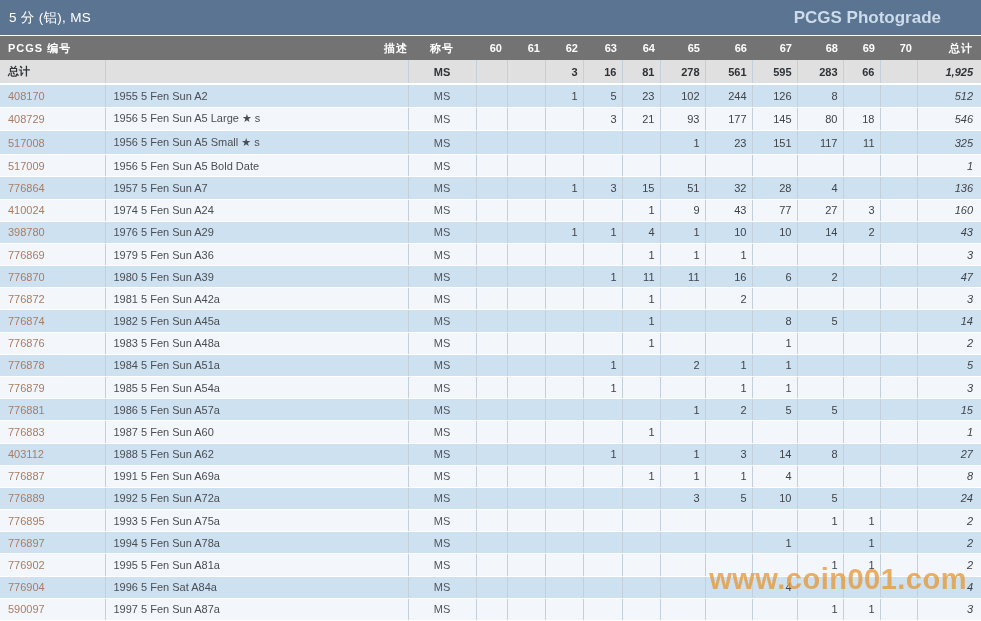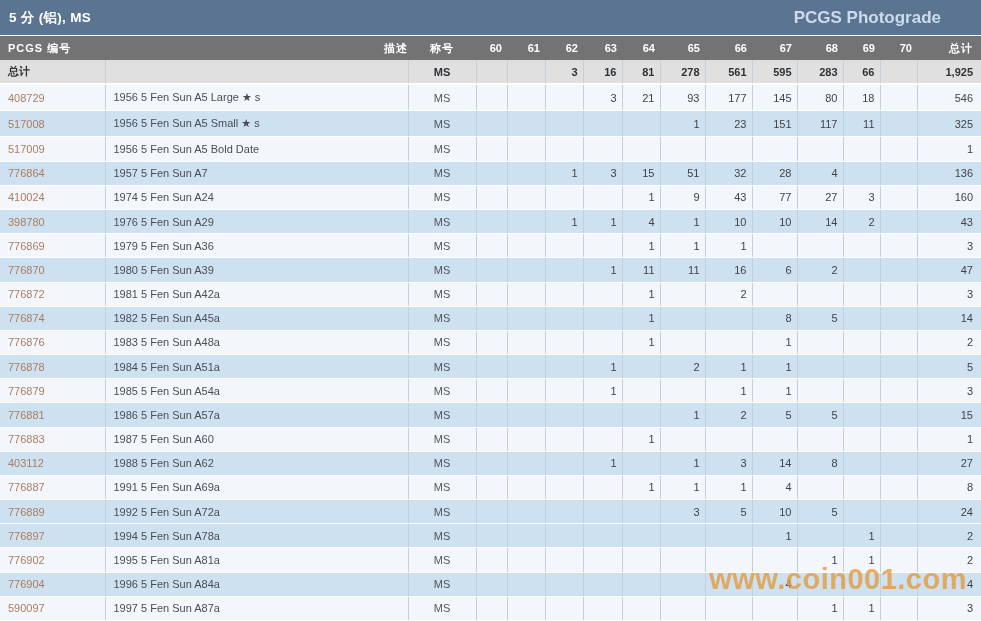--- a/index.html
+++ b/index.html
@@ -19,21 +19,21 @@
     background: #5b7491;
     border-bottom: 1px solid #ffffff;
     display: flex;
     align-items: center;
     justify-content: space-between;
     padding: 0 40px 0 9px;
   }
   .title-bar .page-title {
     color: #ffffff;
     font-size: 13.5px;
-    font-weight: bold;
+    font-weight: normal;
     letter-spacing: 0.3px;
   }
   .title-bar .photograde {
     color: #cddceb;
     font-size: 17px;
     text-decoration: none;
     cursor: pointer;
     font-weight: bold;
   }
 
@@ -60,21 +60,21 @@
   th.th-total { text-align: right; padding-right: 8px; letter-spacing: 1px; }
 
   td {
     font-size: 11px;
     border-right: 1px solid #c3cfda;
     border-bottom: 1px solid #ffffff;
     white-space: nowrap;
     overflow: hidden;
     color: #3f4347;
   }
-  td:last-child { border-right: none; }
+  td:last-child { border-right: none; font-style: italic; }
 
   tr.totals-row td {
     background: #e0e0e0;
     font-weight: bold;
     color: #2f3337;
     height: 24px;
     border-bottom: 2px solid #ffffff;
   }
 
   tr.data-row.row-odd td  { background: #cee1f1; }
@@ -157,20 +157,37 @@
           <td class="cell-grade">16</td>
           <td class="cell-grade">81</td>
           <td class="cell-grade">278</td>
           <td class="cell-grade">561</td>
           <td class="cell-grade">595</td>
           <td class="cell-grade">283</td>
           <td class="cell-grade">66</td>
           <td class="cell-grade"></td>
           <td class="cell-total">1,925</td>
         </tr>
+        <tr class="data-row row-odd">
+          <td class="cell-pcgs">408170</td>
+          <td class="cell-desc">1955 5 Fen Sun A2</td>
+          <td class="cell-title">MS</td>
+          <td class="cell-grade"></td>
+          <td class="cell-grade"></td>
+          <td class="cell-grade">1</td>
+          <td class="cell-grade">5</td>
+          <td class="cell-grade">23</td>
+          <td class="cell-grade">102</td>
+          <td class="cell-grade">244</td>
+          <td class="cell-grade">126</td>
+          <td class="cell-grade">8</td>
+          <td class="cell-grade"></td>
+          <td class="cell-grade"></td>
+          <td class="cell-total">512</td>
+        </tr>
         <tr class="data-row row-even">
           <td class="cell-pcgs">408729</td>
           <td class="cell-desc">1956 5 Fen Sun A5 Large ★ s</td>
           <td class="cell-title">MS</td>
           <td class="cell-grade"></td>
           <td class="cell-grade"></td>
           <td class="cell-grade"></td>
           <td class="cell-grade">3</td>
           <td class="cell-grade">21</td>
           <td class="cell-grade">93</td>
@@ -463,20 +480,37 @@
           <td class="cell-grade"></td>
           <td class="cell-grade"></td>
           <td class="cell-grade">3</td>
           <td class="cell-grade">5</td>
           <td class="cell-grade">10</td>
           <td class="cell-grade">5</td>
           <td class="cell-grade"></td>
           <td class="cell-grade"></td>
           <td class="cell-total">24</td>
         </tr>
+        <tr class="data-row row-even">
+          <td class="cell-pcgs">776895</td>
+          <td class="cell-desc">1993 5 Fen Sun A75a</td>
+          <td class="cell-title">MS</td>
+          <td class="cell-grade"></td>
+          <td class="cell-grade"></td>
+          <td class="cell-grade"></td>
+          <td class="cell-grade"></td>
+          <td class="cell-grade"></td>
+          <td class="cell-grade"></td>
+          <td class="cell-grade"></td>
+          <td class="cell-grade"></td>
+          <td class="cell-grade">1</td>
+          <td class="cell-grade">1</td>
+          <td class="cell-grade"></td>
+          <td class="cell-total">2</td>
+        </tr>
         <tr class="data-row row-odd">
           <td class="cell-pcgs">776897</td>
           <td class="cell-desc">1994 5 Fen Sun A78a</td>
           <td class="cell-title">MS</td>
           <td class="cell-grade"></td>
           <td class="cell-grade"></td>
           <td class="cell-grade"></td>
           <td class="cell-grade"></td>
           <td class="cell-grade"></td>
           <td class="cell-grade"></td>
@@ -499,21 +533,21 @@
           <td class="cell-grade"></td>
           <td class="cell-grade"></td>
           <td class="cell-grade"></td>
           <td class="cell-grade">1</td>
           <td class="cell-grade">1</td>
           <td class="cell-grade"></td>
           <td class="cell-total">2</td>
         </tr>
         <tr class="data-row row-odd">
           <td class="cell-pcgs">776904</td>
-          <td class="cell-desc">1996 5 Fen Sun A84a</td>
+          <td class="cell-desc">1996 5 Fen Sat A84a</td>
           <td class="cell-title">MS</td>
           <td class="cell-grade"></td>
           <td class="cell-grade"></td>
           <td class="cell-grade"></td>
           <td class="cell-grade"></td>
           <td class="cell-grade"></td>
           <td class="cell-grade"></td>
           <td class="cell-grade"></td>
           <td class="cell-grade">4</td>
           <td class="cell-grade"></td>

